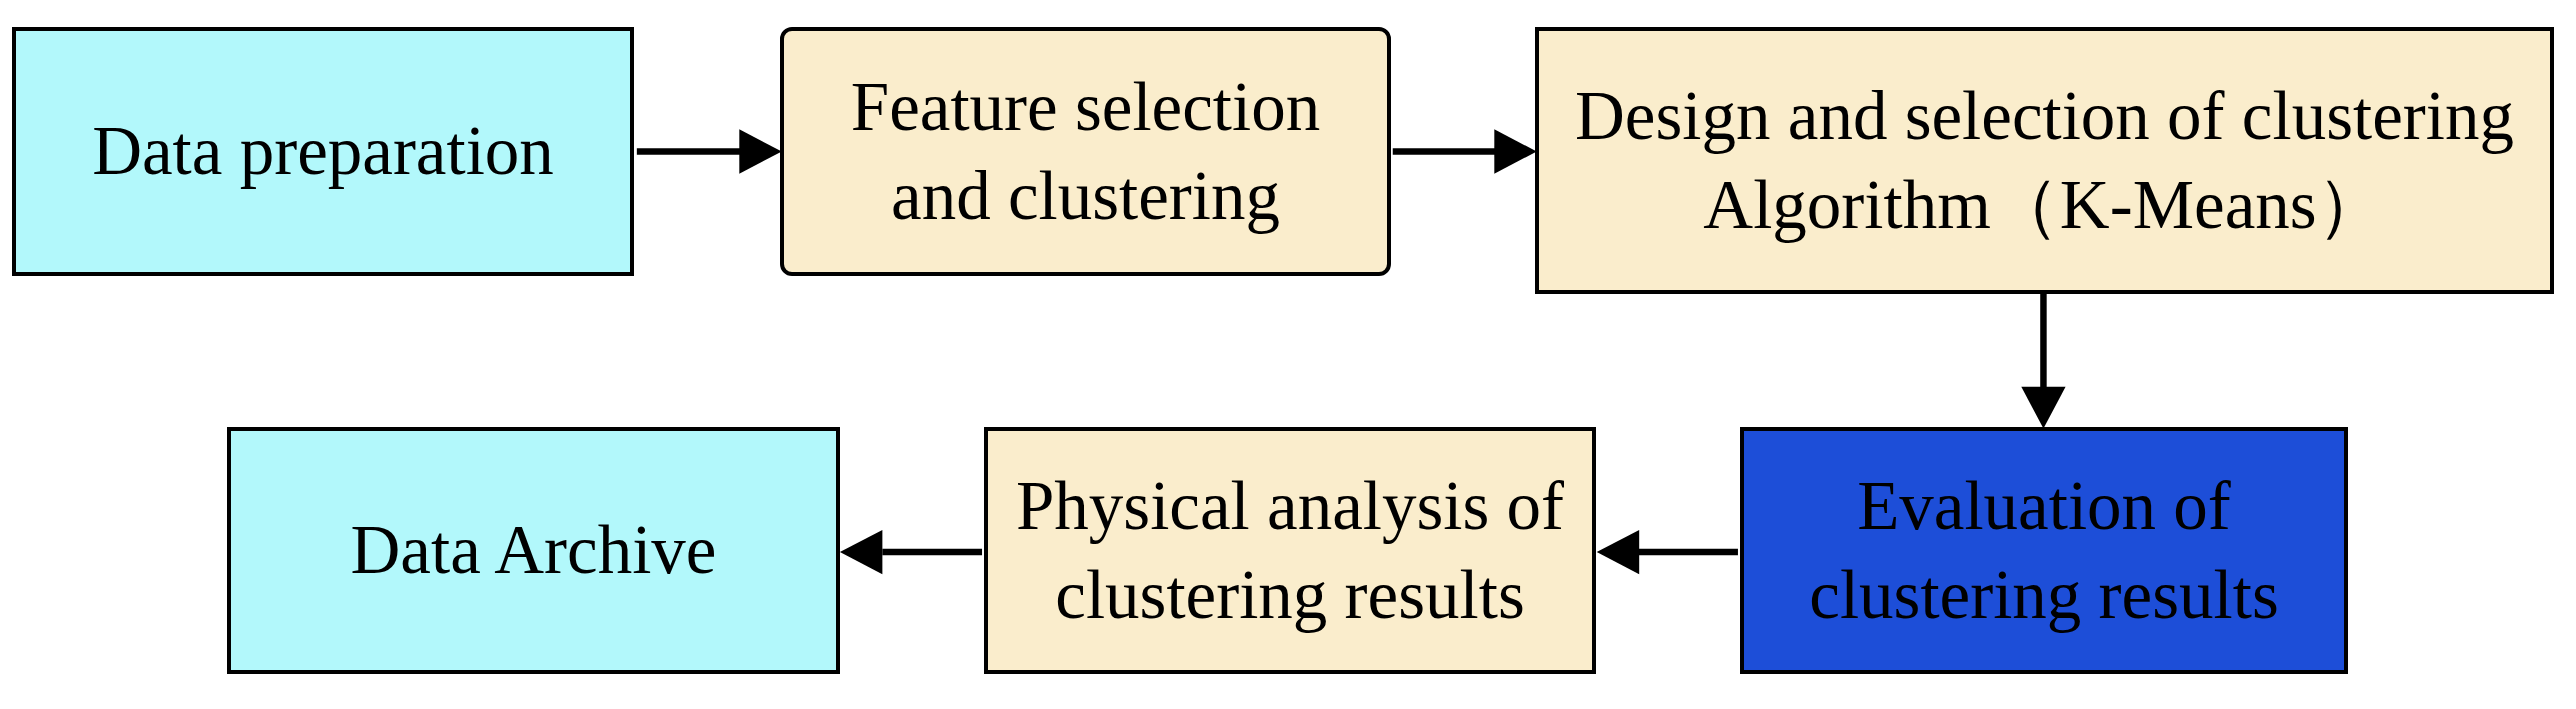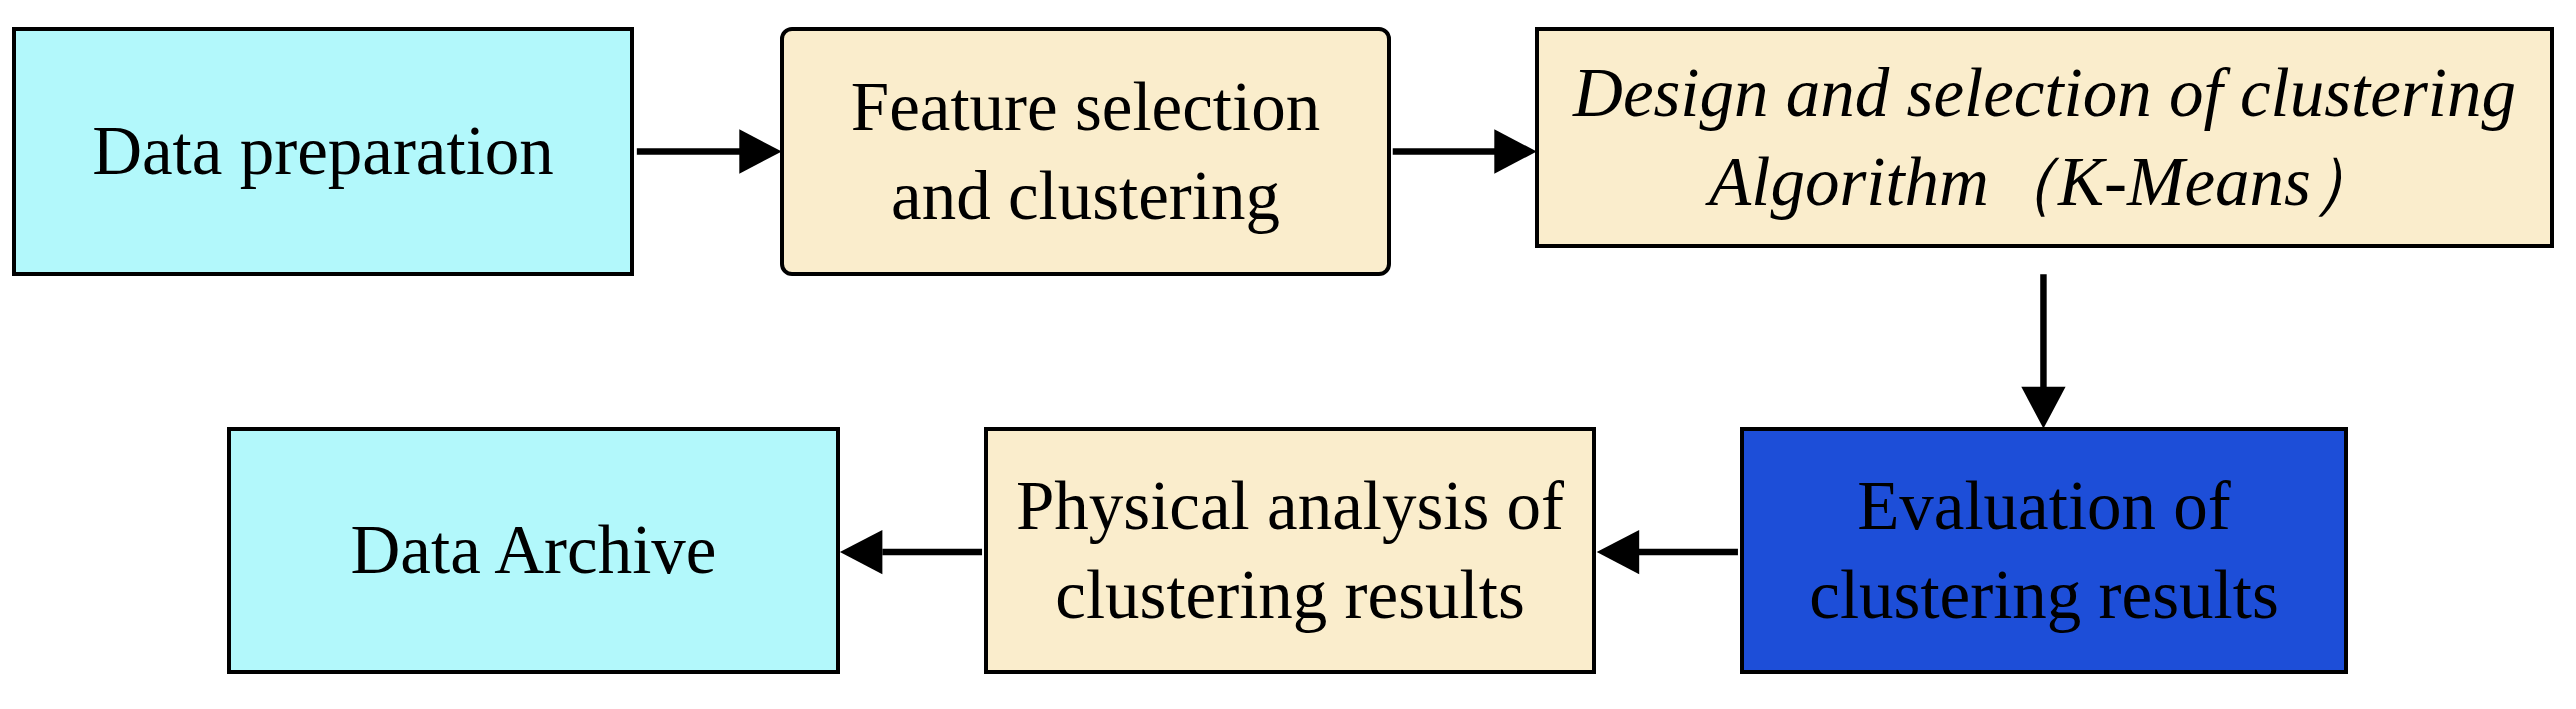--- a/index.html
+++ b/index.html
@@ -34,21 +34,21 @@
     color: #000000;
     font-size: 69px;
     line-height: 1.28;
     white-space: nowrap;
   }
   .node .line { display: block; }
 
   
   #n1 { left: 12px;   top: 27px;  width: 622px;  height: 249px; }
   #n2 { left: 780px;  top: 27px;  width: 611px;  height: 249px; }
-  #n3 { left: 1535px; top: 27px;  width: 1019px; height: 221px; font-style: italic; }
+  #n3 { left: 1535px; top: 27px;  width: 1019px; height: 267px; }
   #n4 { left: 227px;  top: 427px; width: 613px;  height: 247px; }
   #n5 { left: 984px; top: 427px; width: 612px;  height: 247px; }
   #n6 { left: 1740px; top: 427px; width: 608px;  height: 247px; }
 
   .arrow-line { stroke-width: 7; }
 </style>
 </head>
 <body>
 
 <div class="canvas">

